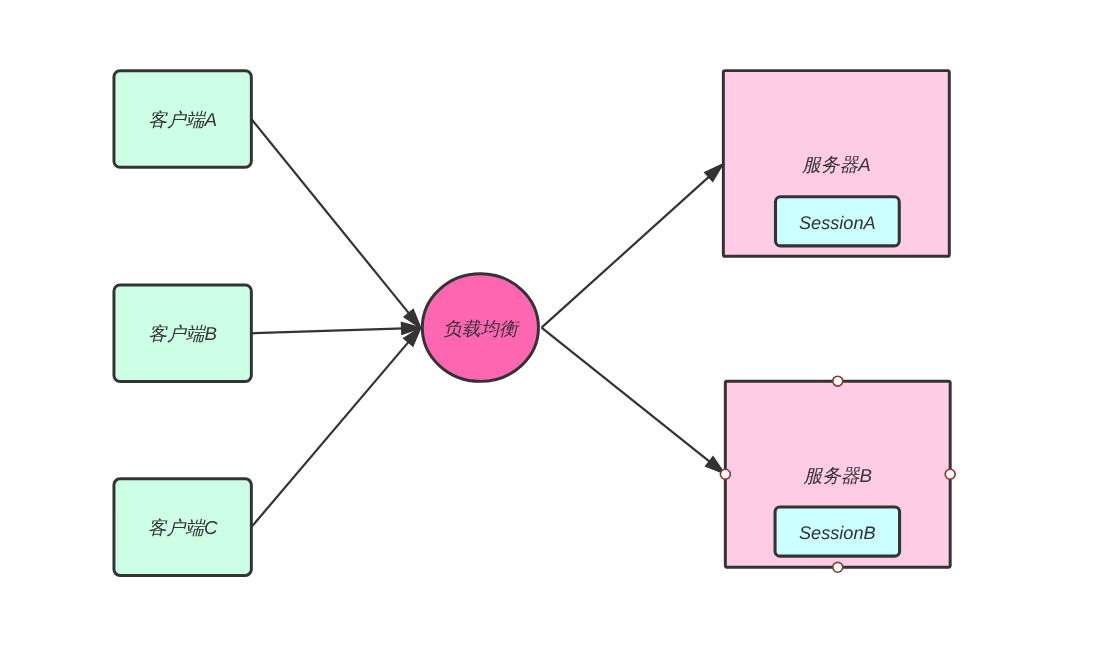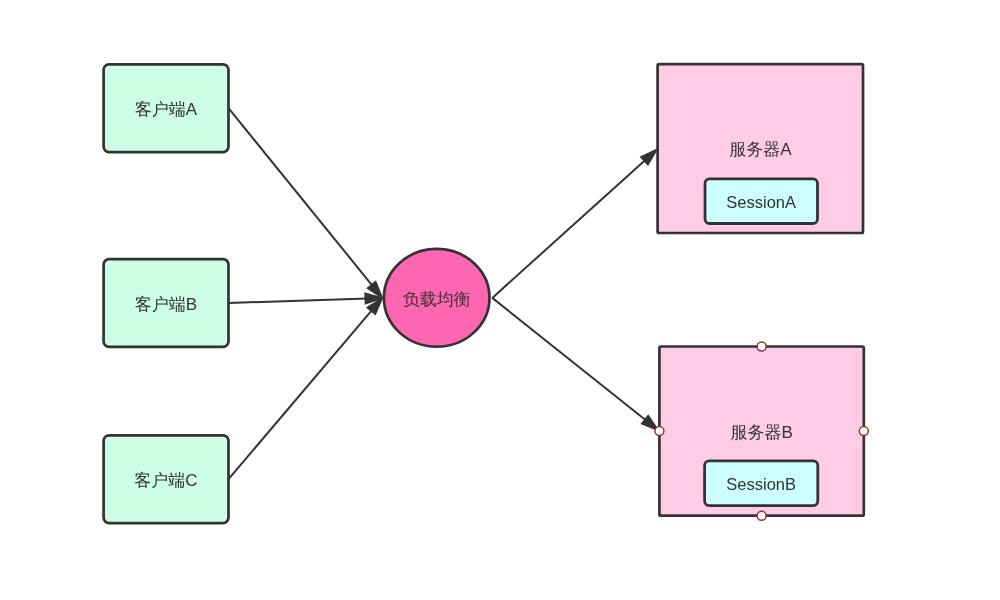--- a/index.html
+++ b/index.html
@@ -1,16 +1,16 @@
 <!DOCTYPE html>
 <html><head>
 <meta charset="utf-8">
 <style>
   html,body{margin:0;padding:0;background:#ffffff;}
-  .stage{position:relative;width:1000px;height:535px;background:#ffffff;overflow:hidden;}
+  .stage{position:relative;width:1000px;height:535px;background:#ffffff;overflow:hidden;font-style:italic;}
   svg{display:block;}
   text{font-family:"Liberation Sans",sans-serif;}
 </style>
 </head>
 <body>
 <div class="stage">
 <svg width="1000" height="600" viewBox="0 0 1000 600" xmlns="http://www.w3.org/2000/svg">
   <rect x="0" y="0" width="1000" height="600" fill="#ffffff"></rect>
 
   <g stroke="#333333" stroke-width="2" fill="none">

